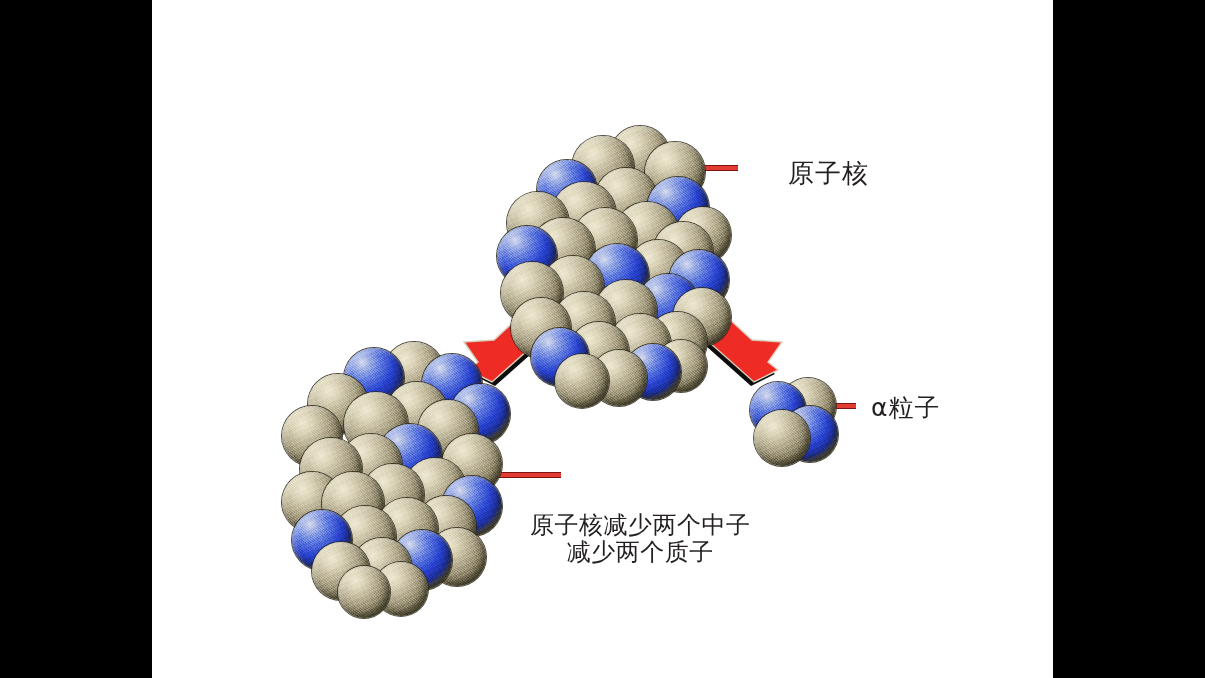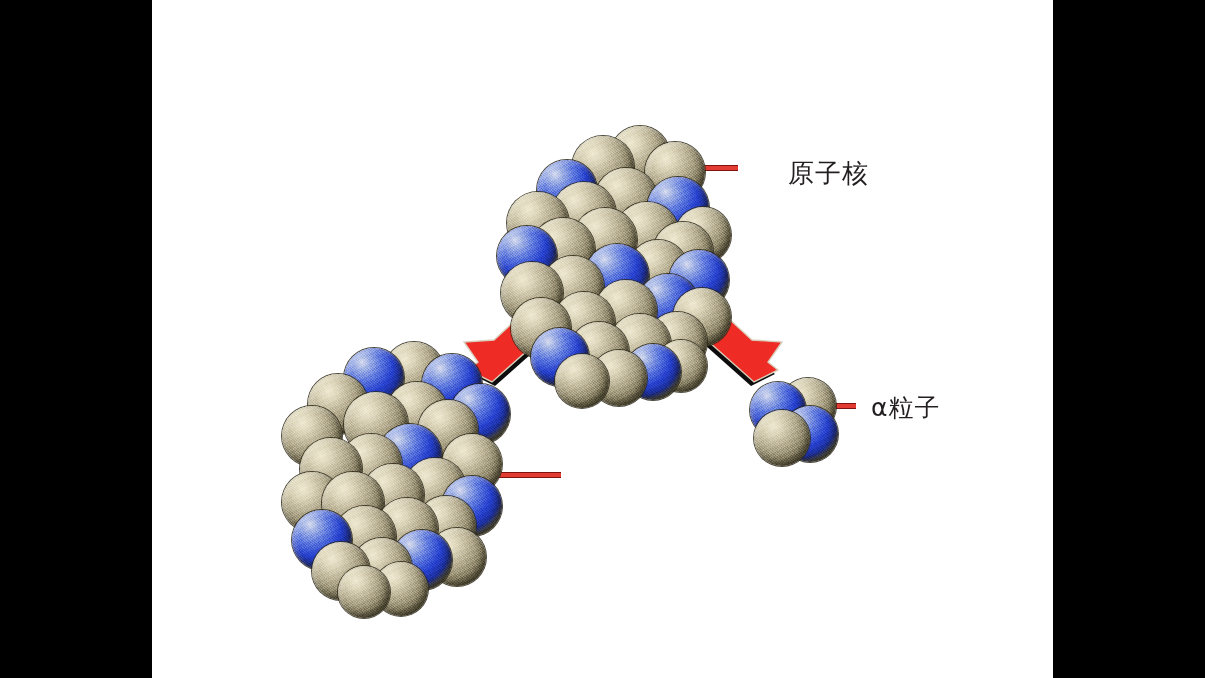--- a/index.html
+++ b/index.html
@@ -166,15 +166,19 @@
     </div>
 
     <div class="leader" id="leader-nucleus" style="left:548px;top:165px;width:38px;"></div>
     <div class="leader" id="leader-alpha" style="left:678px;top:403px;width:26px;"></div>
     <div class="leader" id="leader-daughter" style="left:343px;top:472px;width:66px;"></div>
 
     <div class="label" id="label-nucleus" style="left:605px;top:156px;">原子核</div>
 
     <div class="label" id="label-alpha" style="left:719px;top:391px;">α粒子</div>
 
+    <div class="label" id="label-daughter" style="left:378px;top:512px;">
+      <div>原子核减少两个中子</div>
+      <div>减少两个质子</div>
+    </div>
 
   </div>
 </div>
 
 </body></html>

